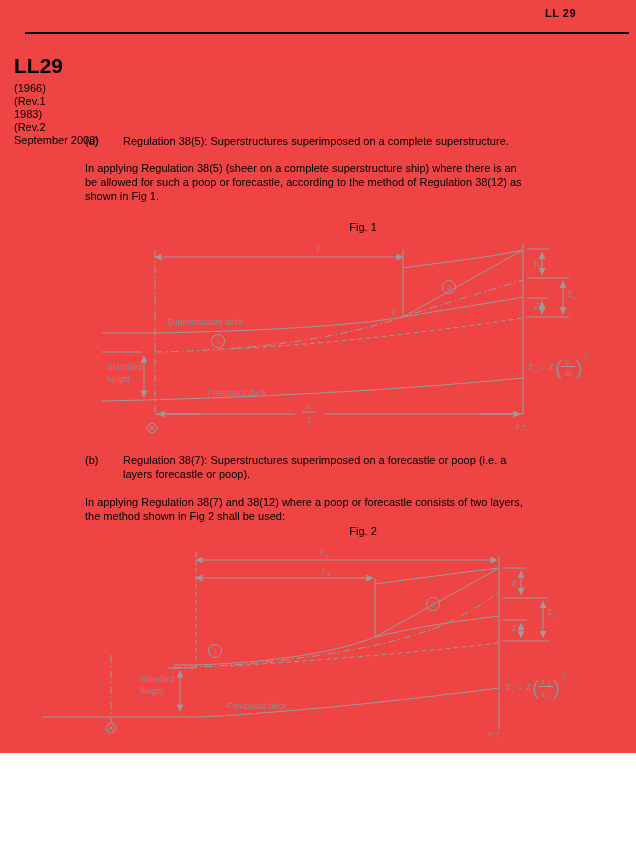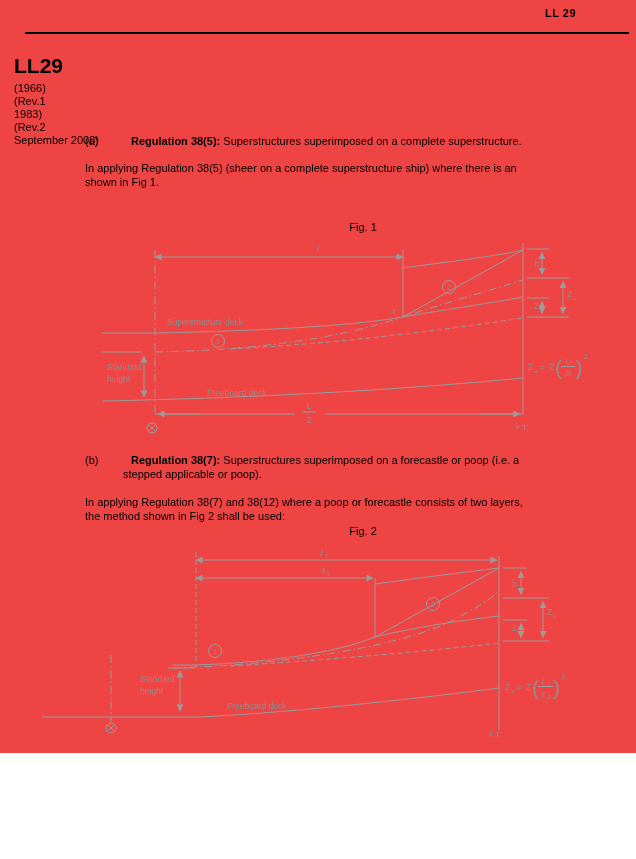--- a/index.html
+++ b/index.html
@@ -7,21 +7,21 @@
         font-family:"Liberation Sans",sans-serif;color:#000;}
   .abs{position:absolute;}
   .rule-top{left:25px;top:32px;width:604px;height:2px;background:#000;}
   .hdr-ref{right:60px;top:7px;font-size:11px;font-weight:bold;letter-spacing:.5px;}
   .doc-code{left:14px;top:54px;font-size:21px;font-weight:bold;}
   .revs{left:14px;top:82px;font-size:11px;line-height:13px;}
   .title{left:85px;top:53px;font-size:21px;font-weight:bold;line-height:27.5px;width:530px;}
   .body-txt{font-size:11px;line-height:14px;}
   .item-label{left:85px;font-size:11px;}
   .item-text{left:123px;font-size:11px;width:460px;}
-  .b{font-weight:bold;margin-left:8px;}
+  .b{font-weight:normal;}
   .caption{left:0;width:636px;text-align:center;font-size:11px;padding-left:45px;}
   .fn-rule{left:83px;top:816px;width:260px;height:1px;background:#1a1a1a;z-index:3;}
   .fn{top:826px;font-size:11px;z-index:3;}
   svg text{font-family:"Liberation Sans",sans-serif;fill:#8e8e8e;}
   .dln{stroke:#9b9b9b;stroke-width:1;fill:none;}
   .dd{stroke-dasharray:8 3 1.5 3;}
   .ds{stroke-dasharray:5 3;}
   .lbl{font-size:8.5px;}
   .sm{font-size:6px;}
   .paren{font-size:21px;}
@@ -44,20 +44,21 @@
   </div>
 
 
   <div class="abs item-label" style="top:135px">(a)</div>
   <div class="abs item-text" style="top:135px">
     <span class="b">Regulation 38(5):</span>
     <span>Superstructures superimposed on a complete superstructure.</span>
   </div>
   <div class="abs body-txt" style="left:85px;top:161px">
     <div>In applying Regulation 38(5) (sheer on a complete superstructure ship) where there is an</div>
+    <div>be allowed for such a poop or forecastle, according to the method of Regulation 38(12) as</div>
     <div>shown in Fig 1.</div>
   </div>
   <div class="abs caption" style="top:221px">Fig. 1</div>
 
   <svg class="abs" style="left:95px;top:240px" width="505" height="195" viewBox="95 240 505 195">
     <defs>
       <marker id="ar1" viewBox="0 0 8 8" refX="7.5" refY="4" markerWidth="7" markerHeight="7" orient="auto-start-reverse">
         <path d="M0,0 L8,4 L0,8 z" fill="#9b9b9b"></path>
       </marker>
     </defs>
@@ -126,21 +127,21 @@
       <text class="paren" x="575.5" y="375">)</text>
       <text x="584" y="359" font-size="6.5">2</text>
     </g>
   </svg>
 
   <div class="abs item-label" style="top:454px">(b)</div>
   <div class="abs item-text" style="top:454px">
     <span class="b">Regulation 38(7):</span>
     <span>Superstructures superimposed on a forecastle or poop (i.e. a</span>
   </div>
-  <div class="abs item-text" style="top:468px">stepped applicable or poop).</div>
+  <div class="abs item-text" style="top:468px">layers forecastle or poop).</div>
   <div class="abs body-txt" style="left:85px;top:495px">
     <div>In applying Regulation 38(7) and 38(12) where a poop or forecastle consists of two layers,</div>
     <div>the method shown in Fig 2 shall be used:</div>
   </div>
   <div class="abs caption" style="top:525px">Fig. 2</div>
 
   <svg class="abs" style="left:30px;top:545px" width="570" height="200" viewBox="30 545 570 200">
     <defs>
       <marker id="ar2" viewBox="0 0 8 8" refX="7.5" refY="4" markerWidth="7" markerHeight="7" orient="auto-start-reverse">
         <path d="M0,0 L8,4 L0,8 z" fill="#9b9b9b"></path>

